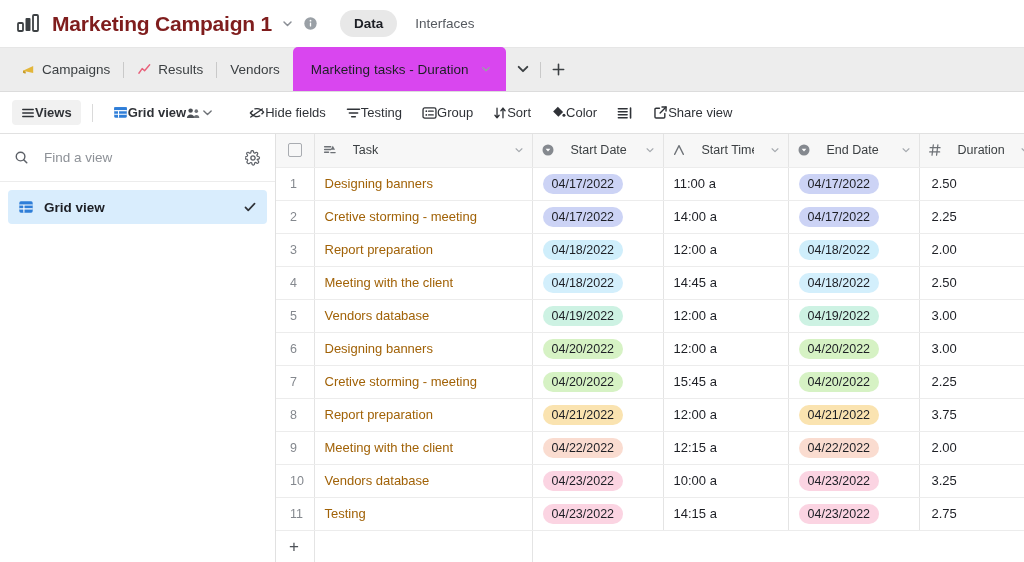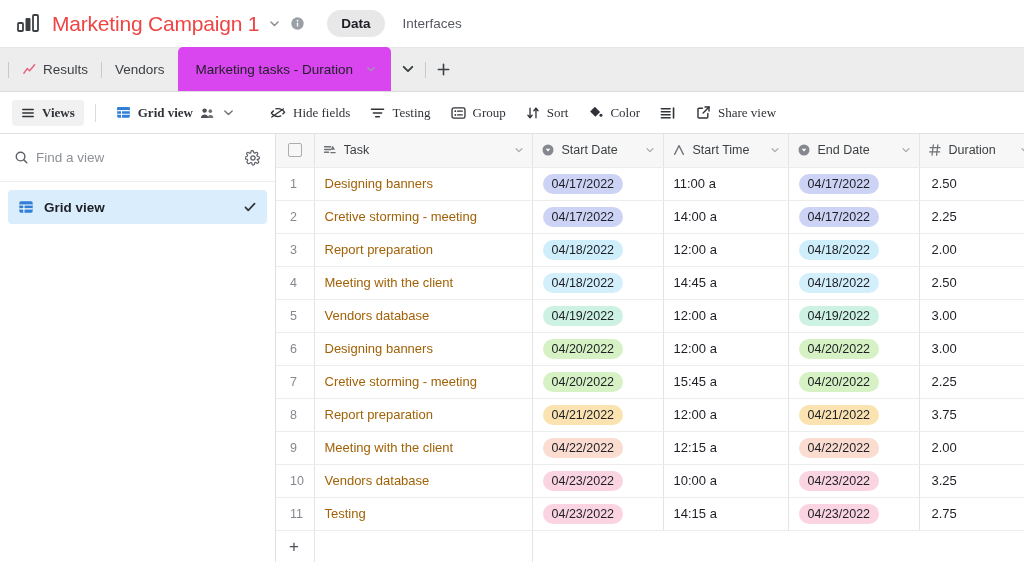--- a/index.html
+++ b/index.html
@@ -16,22 +16,22 @@
     height: 48px;
     display: flex;
     align-items: center;
     padding: 0 16px;
     background: #fff;
     border-bottom: 1px solid #e6e6e6;
   }
   .logo-icon { width: 26px; height: 24px; margin-right: 10px; flex: none; }
   .app-title {
     font-size: 21px;
-    font-weight: normal;
-    color: #ef4444;
+    font-weight: bold;
+    color: #7f1d1d;
     letter-spacing: -0.2px;
     white-space: nowrap;
   }
   .title-chevron { margin-left: 9px; color: #8b8f96; display: flex; align-items: center; }
   .info-icon { margin-left: 9px; display: flex; align-items: center; color: #9aa0a6; }
   .topnav { display: flex; align-items: center; margin-left: 22px; gap: 4px; }
   .topnav-item {
     font-size: 13.5px;
     color: #55595f;
     padding: 6px 14px;
@@ -93,44 +93,44 @@
   .toolbar {
     height: 42px;
     display: flex;
     align-items: center;
     padding: 0 12px;
     background: #fff;
     border-bottom: 1px solid #e1e1e1;
     gap: 2px;
   }
   .tb-btn {
-    display: flex; align-items: center; gap: 7px;
+    display: flex; align-items: center; 
     padding: 5px 9px; border-radius: 4px;
-    font-size: 13px; color: #2f3237; cursor: pointer; white-space: nowrap; font-family: Liberation Serif, serif;
+    font-size: 13px; color: #2f3237; cursor: pointer; white-space: nowrap;
   }
   .tb-btn.shaded { background: #f1f1f1; font-weight: bold; }
   .tb-btn.bold { font-weight: bold; }
   .tb-divider { width: 1px; height: 18px; background: #dadada; margin: 0 9px; }
   .tb-ico { display: flex; align-items: center; flex: none; }
 
   
   .body { display: flex; height: calc(562px - 48px - 44px - 42px); }
 
   
   .sidebar {
     width: 276px; flex: none;
     background: #fff;
     border-right: 1px solid #e1e1e1;
     display: flex; flex-direction: column;
   }
   .find-view {
     display: flex; align-items: center;
     height: 48px; padding: 0 14px;
     border-bottom: 1px solid #ececec;
-    gap: 7px;
+    gap: 15px;
   }
   .find-view input {
     flex: 1; border: none; outline: none;
     font-size: 13.5px; color: #2f3237;
     font-family: "Liberation Sans", sans-serif;
     background: transparent;
   }
   .find-view input::placeholder { color: #8d9197; }
   .gear-btn { display: flex; align-items: center; cursor: pointer; color: #5d6168; }
   .view-list { padding: 8px; }
@@ -156,21 +156,21 @@
     text-align: left;
   }
   thead th {
     background: #f7f7f7;
     height: 32px;
     font-size: 12.5px;
     color: #3c4043;
     border-bottom: 1px solid #dedede;
     padding: 0 8px;
   }
-  .th-inner { display: flex; align-items: center; gap: 7px; }
+  .th-inner { display: flex; align-items: center; gap: 16px; }
   .th-inner .th-label { flex: 1; white-space: nowrap; overflow: hidden; }
   .th-caret { color: #a5a9ae; display: flex; align-items: center; }
   .col-chk  { width: 38px; }
   .col-task { width: 218px; }
   .col-sd   { width: 131px; }
   .col-st   { width: 125px; }
   .col-ed   { width: 131px; }
   .col-dur  { width: 119px; }
   .hdr-chk-box {
     width: 14px; height: 14px; border: 1.6px solid #a9acb1;
@@ -219,20 +219,29 @@
       <circle cx="8" cy="5" r="0.95" fill="#fff"></circle>
     </svg>
   </span>
   <div class="topnav">
     <div class="topnav-item active">Data</div>
     <div class="topnav-item">Interfaces</div>
   </div>
 </div>
 
 <div class="tabbar">
+  <div class="tab">
+    <span class="tab-ico">
+      <svg width="15" height="15" viewBox="0 0 16 16">
+        <path d="M2 9.2L13 4.2v7.4L2 9.2z" fill="#e3b63a"></path>
+        <path d="M2.2 9.1l3.1 1.4-.6 2.1-2.6-1.2z" fill="#c99b23"></path>
+      </svg>
+    </span>
+    <span>Campaigns</span>
+  </div>
   <div class="tab-sep"></div>
   <div class="tab">
     <span class="tab-ico">
       <svg width="15" height="15" viewBox="0 0 16 16">
         <path d="M2 12L5.5 7l2.6 2.4L13.5 3" fill="none" stroke="#e8607a" stroke-width="1.5" stroke-linecap="round" stroke-linejoin="round"></path>
       </svg>
     </span>
     <span>Results</span>
   </div>
   <div class="tab-sep"></div>

